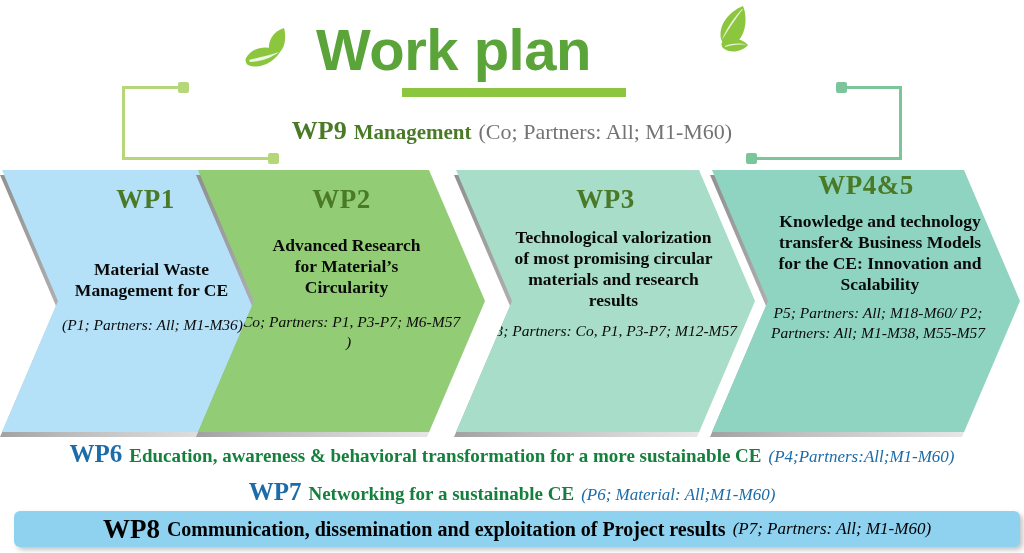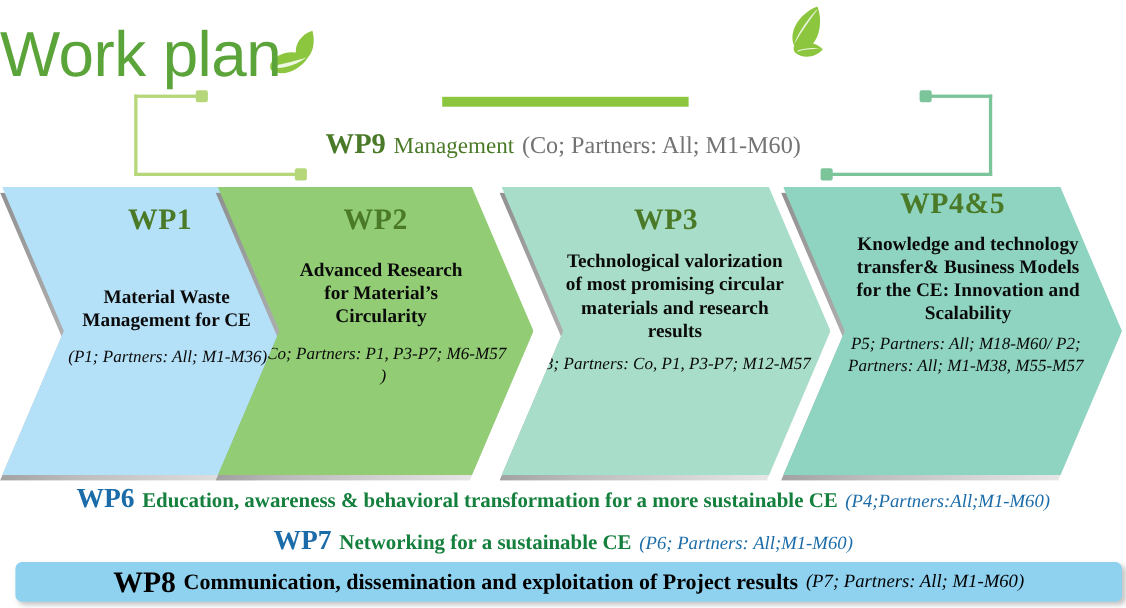--- a/index.html
+++ b/index.html
@@ -21,24 +21,25 @@
     left: 0;
     top: 0;
     width: 1024px;
     height: 110px;
   }
   #work-plan-title {
     position: absolute;
     left: 0;
     top: 16px;
     width: 907px;
+    text-align: center;
     font-family: "Liberation Sans", sans-serif;
     font-size: 58px;
     line-height: 68px;
-    font-weight: 400;
+    font-weight: 700;
     color: #5aa43a;
     letter-spacing: -0.5px;
   }
   #title-underline {
     position: absolute;
     left: 402px;
     top: 88px;
     width: 224px;
     height: 9px;
     background: #8cc63f;
@@ -134,21 +135,21 @@
     text-align: center;
     white-space: nowrap;
   }
   #wp9-code {
     font-weight: bold;
     font-size: 26px;
     color: #4a7a28;
     vertical-align: baseline;
   }
   #wp9-title {
-    font-weight: normal;
+    font-weight: bold;
     font-size: 21px;
     color: #4a7a28;
   }
   #wp9-meta {
     font-size: 22px;
     color: #737373;
     margin-top: 28px;
   }
 
   
@@ -375,21 +376,21 @@
     </div>
   </div>
 
 </div>
 
 <div id="wp6-row">
   <span class="wp-code-blue">WP6</span><span class="sp"></span><span class="wp-title-blue">Education, awareness &amp; behavioral transformation for a more sustainable CE</span><span class="sp"></span><span class="wp-meta-blue">(P4;Partners:All;M1-M60)</span>
 </div>
 
 <div id="wp7-row">
-  <span class="wp-code-blue">WP7</span><span class="sp"></span><span class="wp-title-blue">Networking for a sustainable CE</span><span class="sp"></span><span class="wp-meta-blue">(P6; Partners: All;M1-M60)</span>
+  <span class="wp-code-blue">WP7</span><span class="sp"></span><span class="wp-title-blue">Networking for a sustainable CE</span><span class="sp"></span><span class="wp-meta-blue">(P6; Material: All;M1-M60)</span>
 </div>
 
 <div id="wp8-box">
   <span id="wp8-code">WP8</span>
     <span class="sp"></span>
     <span id="wp8-title">Communication, dissemination and exploitation of Project results</span>
     <span class="sp"></span>
     <span id="wp8-meta">(P7; Partners: All; M1-M60)</span>
 </div>
 

